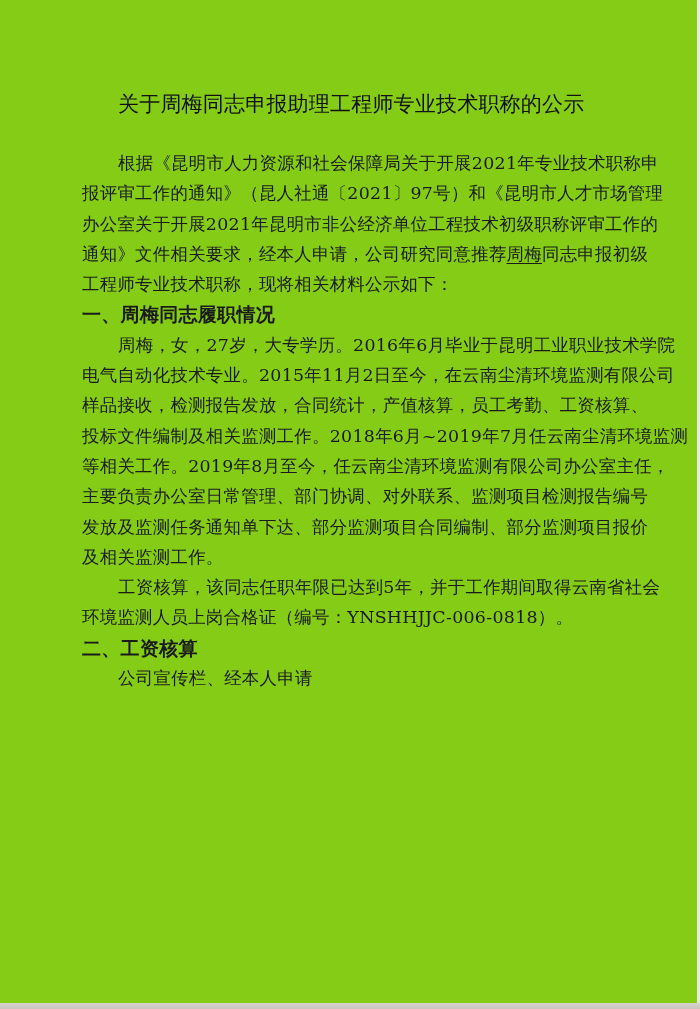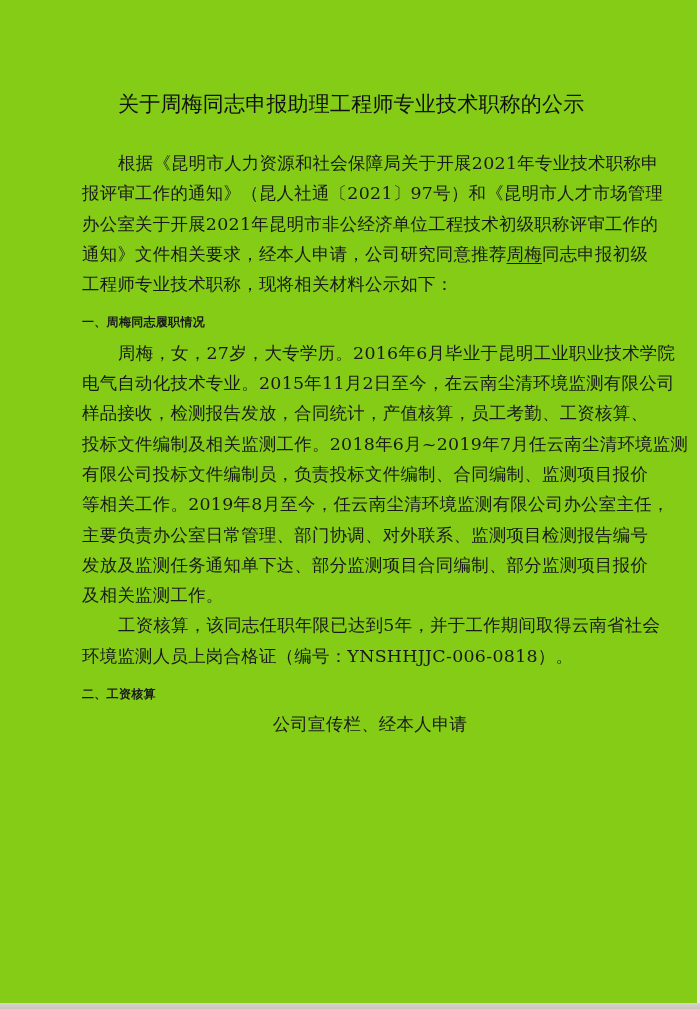--- a/index.html
+++ b/index.html
@@ -28,22 +28,22 @@
     font-family: "DejaVu Sans", "Liberation Sans", sans-serif;
     font-size: 21px; letter-spacing: 0.2px; white-space: nowrap;
     color: #111;
   }
   .body {
     position: absolute; left: 82px; top: 148px; width: 540px;
     font-size: 17.4px; line-height: 30.3px;
     letter-spacing: 0.3px;
   }
   .line { display: block; white-space: nowrap; height: 30.3px; }
-  .indent { padding-left: 36px; text-align: center; }
-  .heading { font-weight: bold; font-family: "DejaVu Sans", "Liberation Sans", sans-serif; font-size: 12px; margin-top: 8px; }
+  .indent { padding-left: 36px; }
+  .heading { font-weight: bold; font-family: "DejaVu Sans", "Liberation Sans", sans-serif; font-size: 19px; }
   .u { text-decoration: underline; text-underline-offset: 3px; }
 </style>
 </head>
 <body>
 
 <div class="page">
   <div class="title">关于周梅同志申报助理工程师专业技术职称的公示</div>
 
   <div class="body">
     <span class="line indent">根据《昆明市人力资源和社会保障局关于开展2021年专业技术职称申</span>
@@ -51,21 +51,20 @@
     <span class="line">办公室关于开展2021年昆明市非公经济单位工程技术初级职称评审工作的</span>
     <span class="line"><span>通知》文件相关要求，经本人申请，公司研究同意推荐</span><span class="u">周梅</span><span>同志申报初级</span></span>
     <span class="line">工程师专业技术职称，现将相关材料公示如下：</span>
 
     <span class="line heading">一、周梅同志履职情况</span>
 
     <span class="line indent">周梅，女，27岁，大专学历。2016年6月毕业于昆明工业职业技术学院</span>
     <span class="line">电气自动化技术专业。2015年11月2日至今，在云南尘清环境监测有限公司</span>
     <span class="line">样品接收，检测报告发放，合同统计，产值核算，员工考勤、工资核算、</span>
     <span class="line">投标文件编制及相关监测工作。2018年6月~2019年7月任云南尘清环境监测</span>
-    <span class="line">有限公司投标文件编制员，负责投标文件编制、合同编制、监测项目报价</span>
     <span class="line">等相关工作。2019年8月至今，任云南尘清环境监测有限公司办公室主任，</span>
     <span class="line">主要负责办公室日常管理、部门协调、对外联系、监测项目检测报告编号</span>
     <span class="line">发放及监测任务通知单下达、部分监测项目合同编制、部分监测项目报价</span>
     <span class="line">及相关监测工作。</span>
 
     <span class="line indent">工资核算，该同志任职年限已达到5年，并于工作期间取得云南省社会</span>
     <span class="line">环境监测人员上岗合格证（编号：YNSHHJJC-006-0818）。</span>
 
     <span class="line heading">二、工资核算</span>
     <span class="line indent">公司宣传栏、经本人申请</span>

